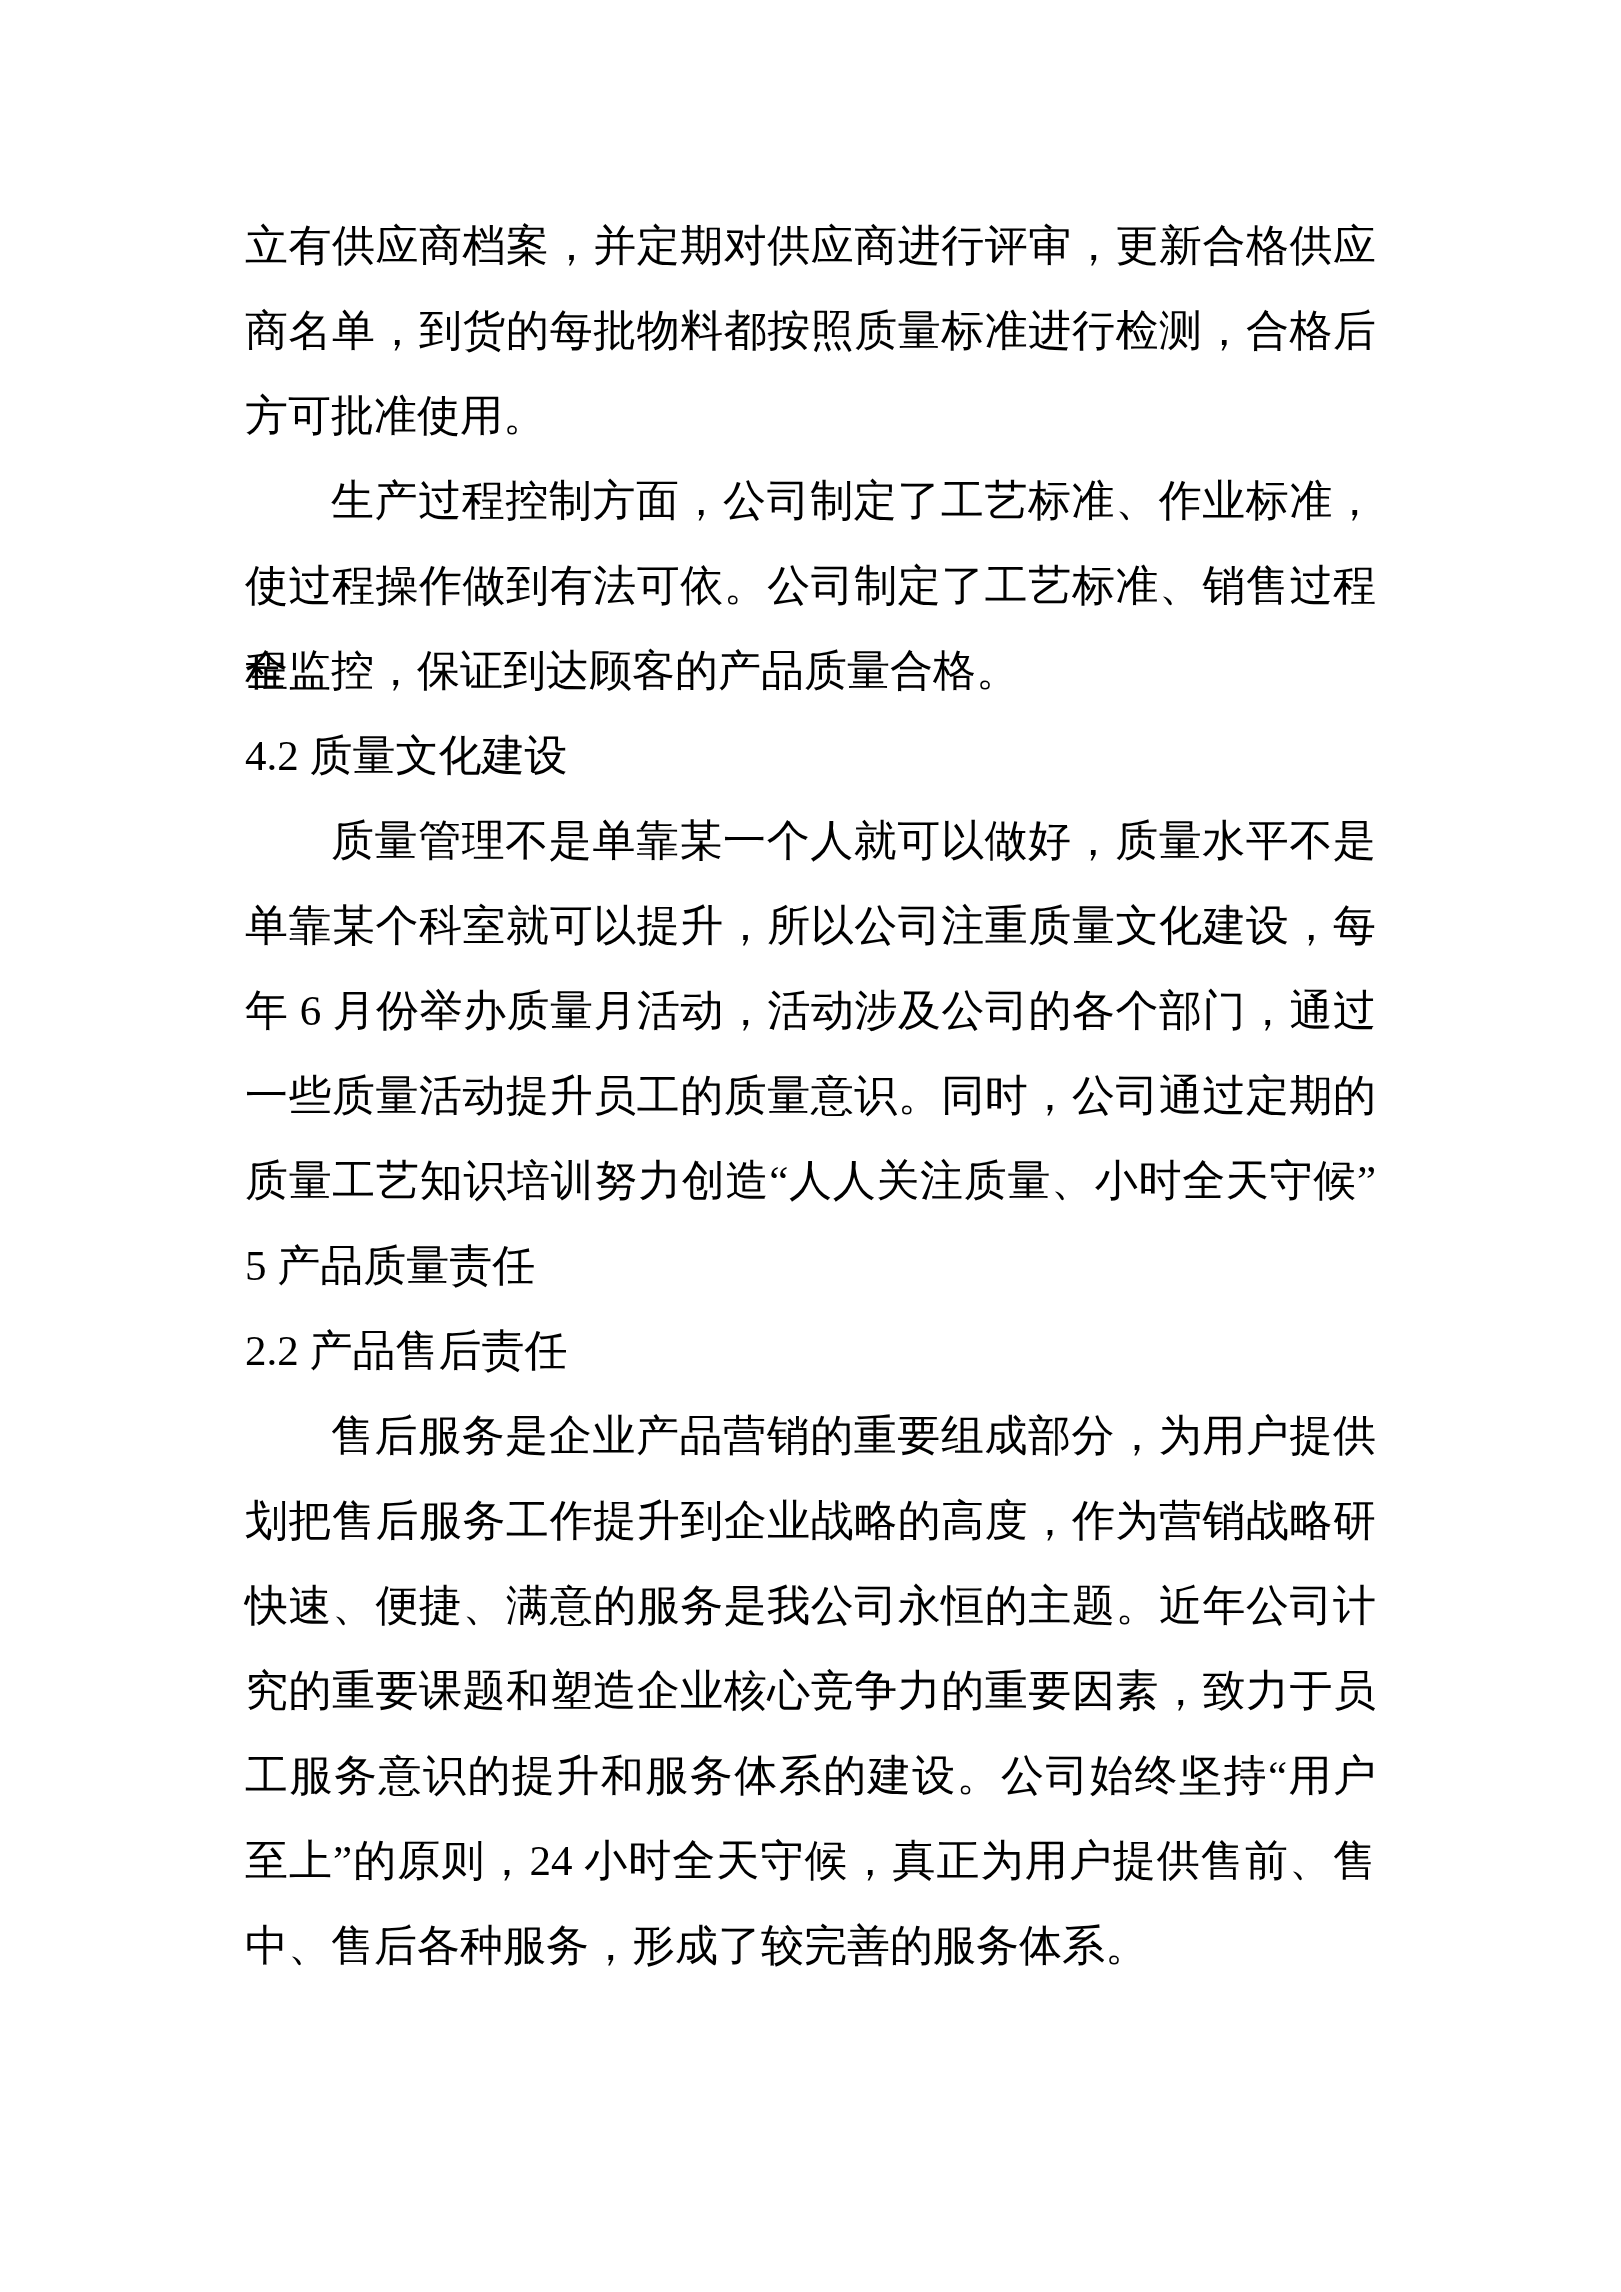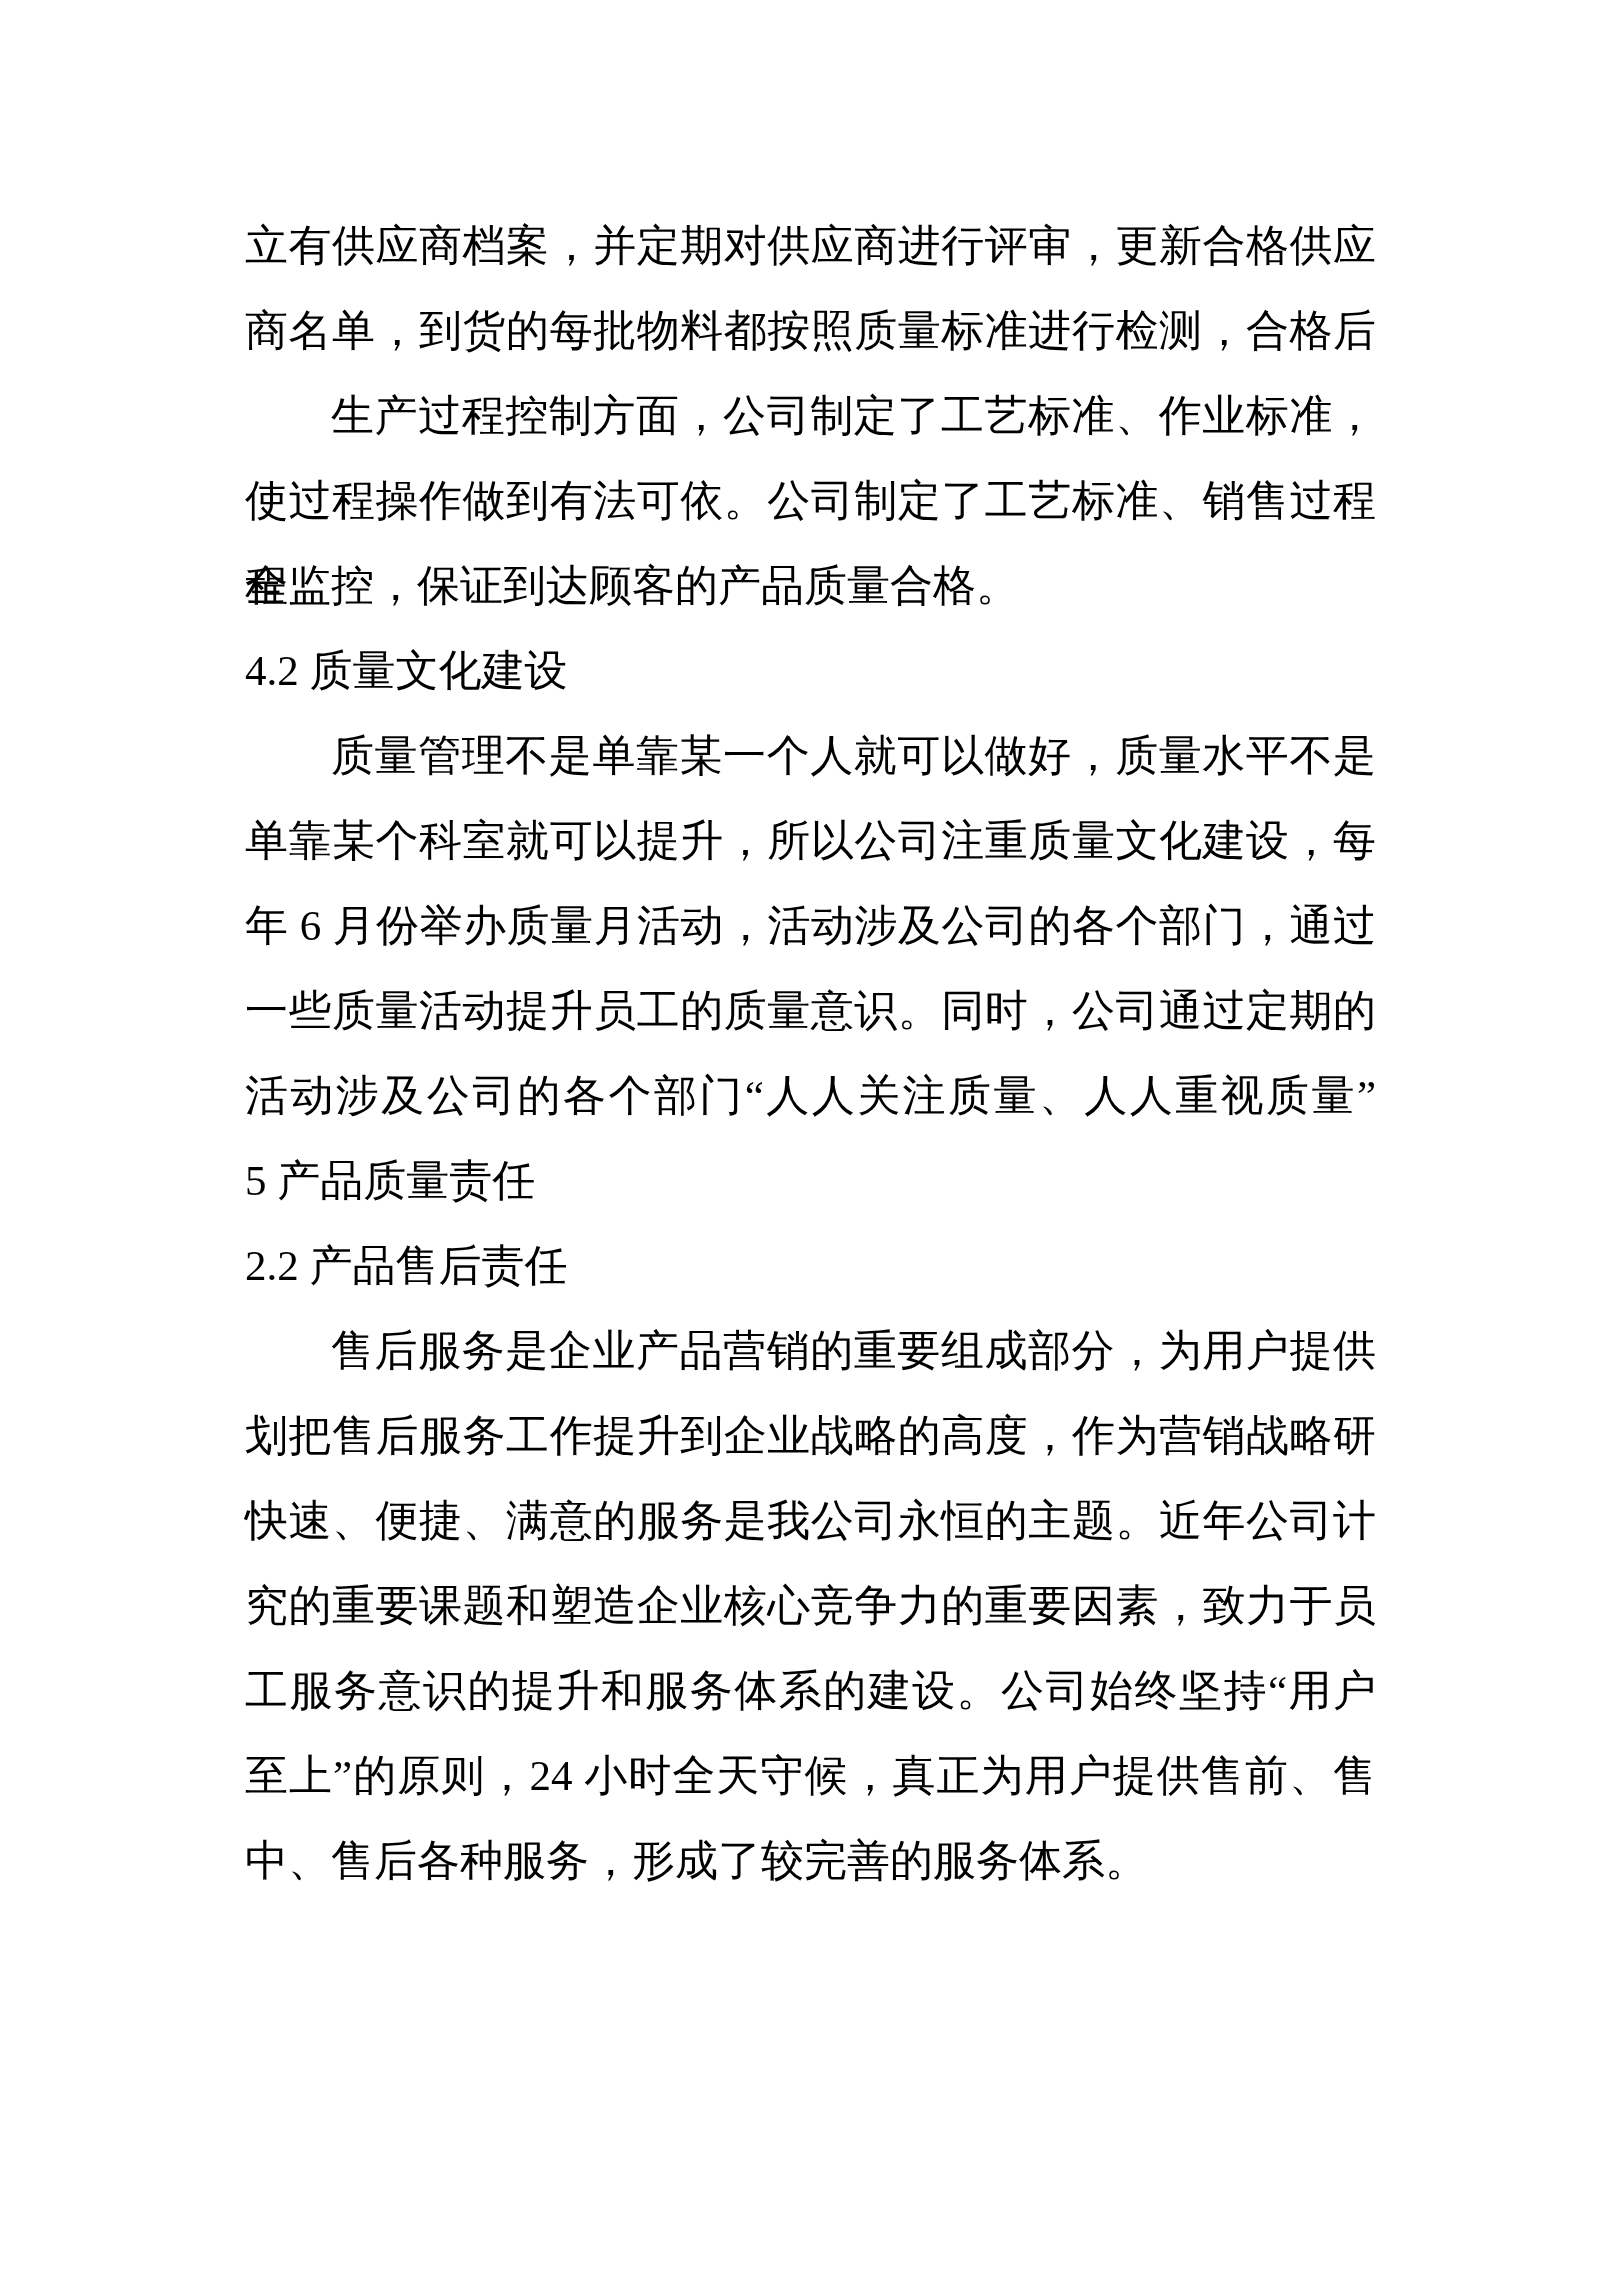--- a/index.html
+++ b/index.html
@@ -42,29 +42,30 @@
     font-weight: normal;
   }
 </style>
 </head>
 <body>
 
 <div class="page">
   <div class="text-block">
     <div class="line justify">立有供应商档案，并定期对供应商进行评审，更新合格供应</div>
     <div class="line justify">商名单，到货的每批物料都按照质量标准进行检测，合格后</div>
+    <div class="line">方可批准使用。</div>
     <div class="line justify indent">生产过程控制方面，公司制定了工艺标准、作业标准，</div>
     <div class="line justify">使过程操作做到有法可依。公司制定了工艺标准、销售过程全</div>
     <div class="line">程监控，保证到达顾客的产品质量合格。</div>
     <div class="line">4.2 质量文化建设</div>
     <div class="line justify indent">质量管理不是单靠某一个人就可以做好，质量水平不是</div>
     <div class="line justify">单靠某个科室就可以提升，所以公司注重质量文化建设，每</div>
     <div class="line justify">年 6 月份举办质量月活动，活动涉及公司的各个部门，通过</div>
     <div class="line justify">一些质量活动提升员工的质量意识。同时，公司通过定期的</div>
-    <div class="line justify">活动涉及公司的各个部门“人人关注质量、人人重视质量”</div>
+    <div class="line justify">质量工艺知识培训努力创造“人人关注质量、小时全天守候”</div>
     <div class="line bold">5 产品质量责任</div>
     <div class="line">2.2 产品售后责任</div>
     <div class="line justify indent">售后服务是企业产品营销的重要组成部分，为用户提供</div>
     <div class="line justify">划把售后服务工作提升到企业战略的高度，作为营销战略研</div>
     <div class="line justify">快速、便捷、满意的服务是我公司永恒的主题。近年公司计</div>
     <div class="line justify">究的重要课题和塑造企业核心竞争力的重要因素，致力于员</div>
     <div class="line justify">工服务意识的提升和服务体系的建设。公司始终坚持“用户</div>
     <div class="line justify">至上”的原则，24 小时全天守候，真正为用户提供售前、售</div>
     <div class="line">中、售后各种服务，形成了较完善的服务体系。</div>
   </div>

